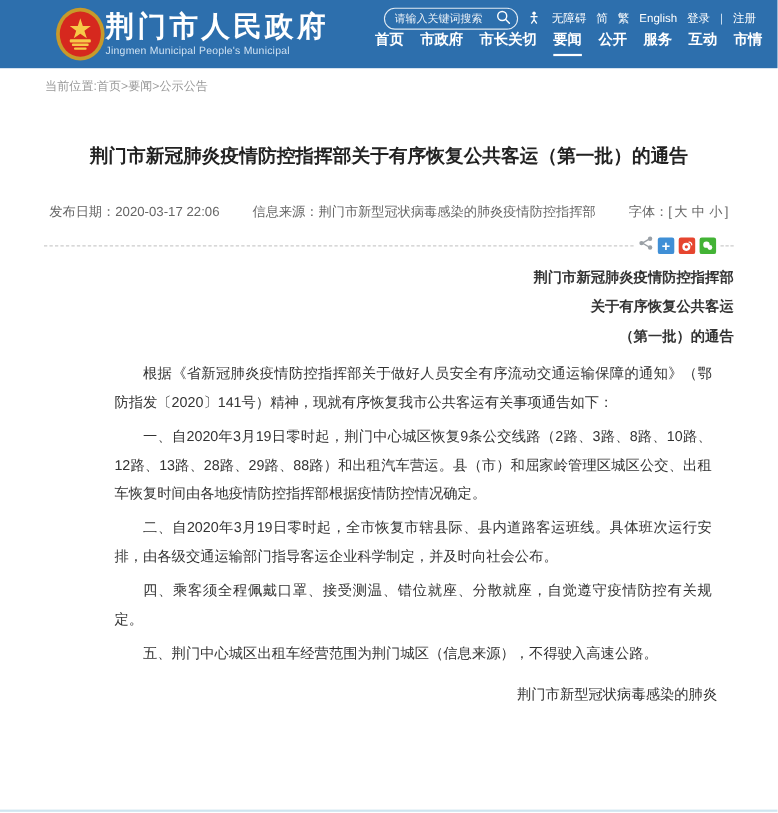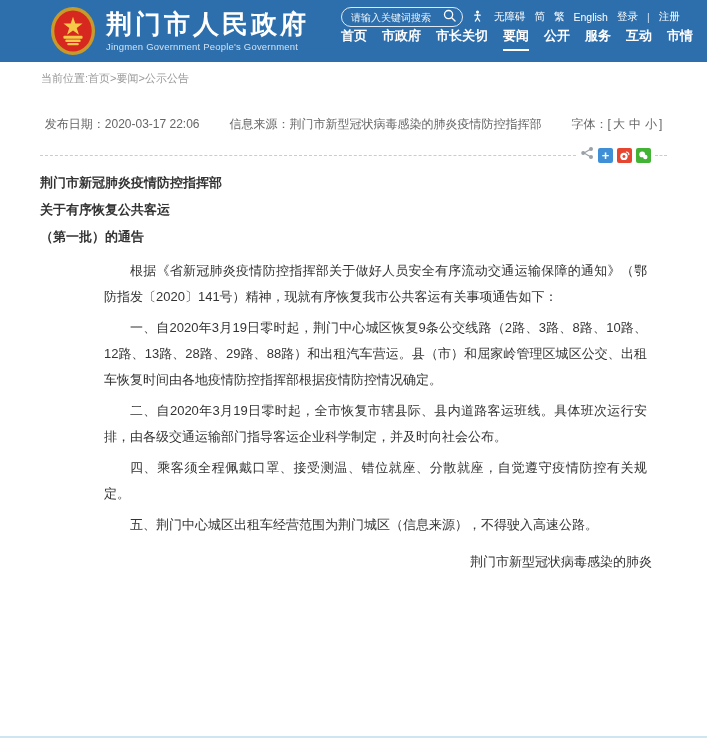--- a/index.html
+++ b/index.html
@@ -9,28 +9,28 @@
     background:#ffffff;
     font-family:"Liberation Sans","DejaVu Sans",sans-serif;
     color:#333;
   }
   
   .top-header {
     background:#2d6fad; height:62px;
     display:flex; align-items:stretch;
     padding:0 10px 0 50px;
   }
-  .brand { display:flex; align-items:center; gap:10px; }
+  .brand { display:flex; align-items:center; }
   .brand-emblem { width:46px; height:50px; flex:0 0 auto; }
   .brand-names { color:#fff; }
   .brand-cn { font-size:26px; font-weight:bold; letter-spacing:3px; line-height:1.1; }
   .brand-en { font-size:9.5px; color:#cfe2f3; margin-top:2px; letter-spacing:.2px; }
   .header-right {
     margin-left:auto; display:flex; flex-direction:column;
-    justify-content:space-between; align-items:flex-start;
+    justify-content:space-between; align-items:center;
     padding:7px 2px 16px 0;
   }
   .utilities { display:flex; align-items:center; gap:9px; color:#fff; font-size:10.5px; }
   .search-pill {
     display:flex; align-items:center; height:20px; width:122px;
     border:1px solid rgba(255,255,255,.85); border-radius:11px;
     padding:0 6px 0 9px;
   }
   .search-pill input {
     flex:1; min-width:0; background:transparent; border:none; outline:none;
@@ -72,21 +72,21 @@
   .dash-right { width:12px; }
   .share-group { display:flex; align-items:center; gap:4px; padding:0 4px; }
   .share-sq {
     width:15px; height:15px; border-radius:2px; cursor:pointer;
     display:flex; align-items:center; justify-content:center;
   }
   .share-plus { background:#3f8fd6; color:#fff; font-size:13px; font-weight:bold; line-height:1; }
   .share-weibo { background:#e6452f; }
   .share-wechat { background:#43b335; }
   
-  .doc-heading { margin-top:5px; text-align:left; font-weight:bold; font-size:13px; color:#333; line-height:27px; }
+  .doc-heading { margin-top:5px; text-align:right; font-weight:bold; font-size:13px; color:#333; line-height:27px; }
   .doc-body { margin:8px 20px 0; }
   .doc-body p {
     font-size:13px; color:#333; line-height:26px; text-indent:2em;
     margin-bottom:5px; text-align:justify;margin-left:44px;
   }
   .signature {
     margin:12px 15px 0 auto; width:fit-content; text-align:center;
     font-size:13px; color:#333; line-height:24px;
   }
   .footer-line { position:absolute; left:0; right:0; bottom:1px; border-top:2px solid #cfe5f0; }
@@ -101,21 +101,21 @@
         <ellipse cx="24" cy="26" rx="23" ry="25" fill="#c79a2a"></ellipse>
         <ellipse cx="24" cy="26" rx="19.5" ry="21.5" fill="#d6281e"></ellipse>
         <polygon points="24,11 26.4,18.2 34,18.2 27.9,22.8 30.2,30 24,25.6 17.8,30 20.1,22.8 14,18.2 21.6,18.2" fill="#f7c948"></polygon>
         <rect x="14" y="31" width="20" height="3" rx="1" fill="#f7c948"></rect>
         <rect x="16" y="35" width="16" height="2.4" rx="1" fill="#f7c948"></rect>
         <rect x="18" y="38.6" width="12" height="2.2" rx="1" fill="#f7c948"></rect>
       </svg>
     </span>
     <span class="brand-names">
       <div class="brand-cn">荆门市人民政府</div>
-      <div class="brand-en">Jingmen Government People's Government</div>
+      <div class="brand-en">Jingmen Municipal People's Municipal</div>
     </span>
   </div>
 
   <div class="header-right">
     <div class="utilities">
       <span class="search-pill">
         <input type="text" placeholder="请输入关键词搜索" style="">
         <button class="search-btn">
           <span>
             <svg width="13" height="13" viewBox="0 0 14 14">
@@ -154,20 +154,21 @@
     </nav>
   </div>
 </header>
 
 <div class="breadcrumb">
   <span>当前位置:</span><a>首页</a><span>&gt;</span><a>要闻</a><span>&gt;</span><a>公示公告</a>
 </div>
 
 <main class="content">
 
+  <h1 class="article-title">荆门市新冠肺炎疫情防控指挥部关于有序恢复公共客运（第一批）的通告</h1>
 
   <div class="meta-row">
     <span class="meta-item"><span>发布日期：</span><span>2020-03-17 22:06</span></span>
     <span class="meta-item"><span>信息来源：</span><span>荆门市新型冠状病毒感染的肺炎疫情防控指挥部</span></span>
     <span class="meta-item"><span>字体：[</span><a class="font-size-link">大</a><a class="font-size-link">中</a><a class="font-size-link">小</a><span>]</span></span>
   </div>
 
   <div class="sep-row">
     <span class="dash-line dash-left"></span>
     <span class="share-group">

